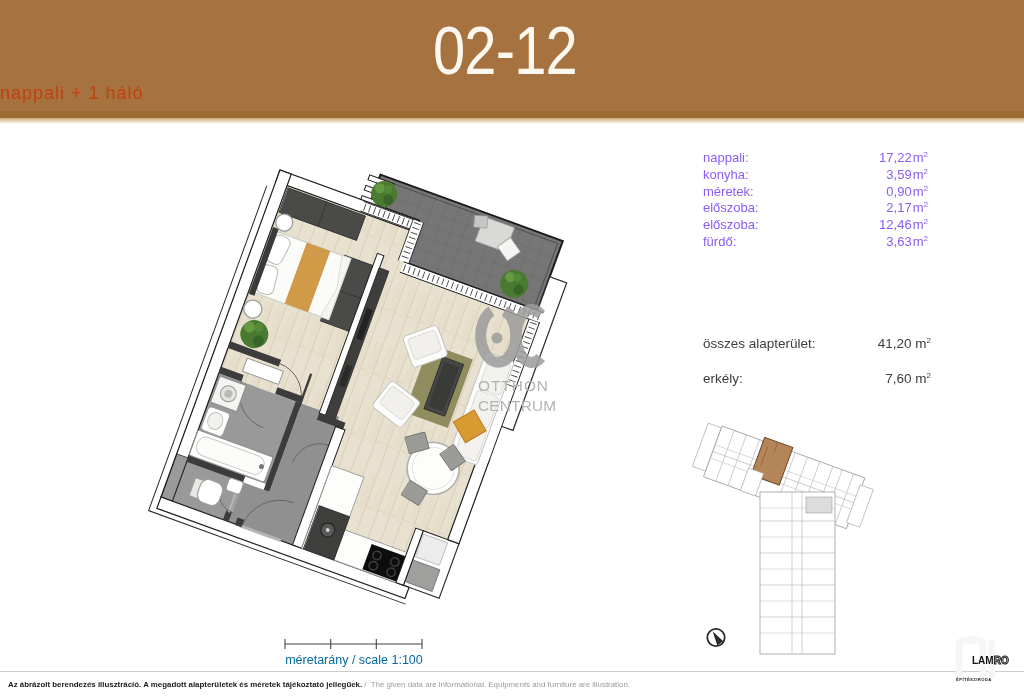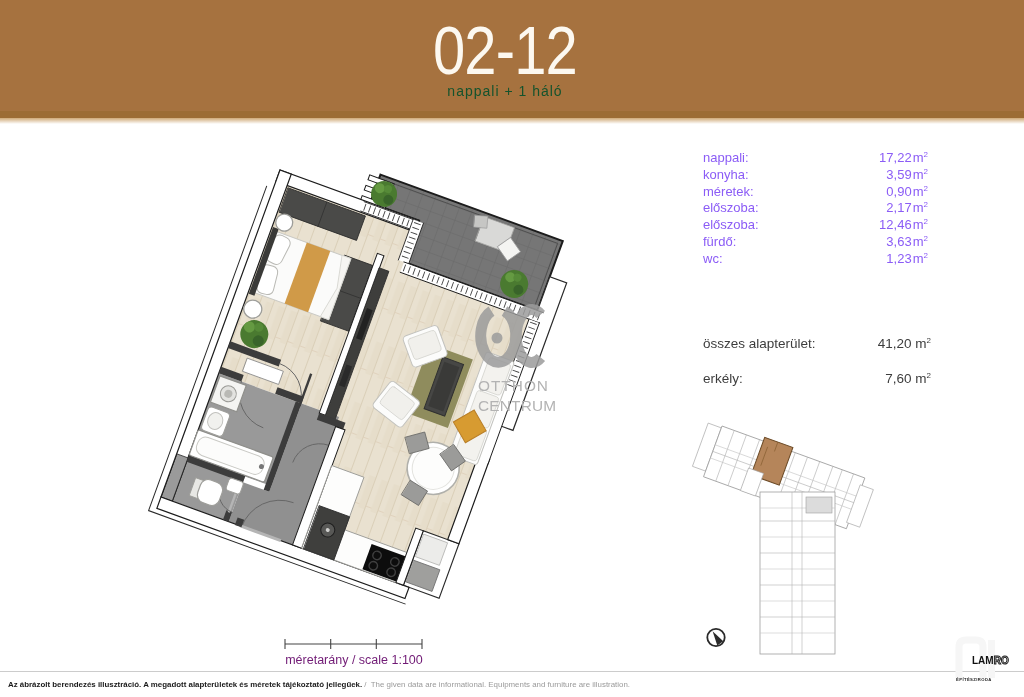--- a/index.html
+++ b/index.html
@@ -1,28 +1,28 @@
 <!DOCTYPE html>
 <html><head>
 <meta charset="utf-8">
 <style>
   html,body{margin:0;padding:0;width:1024px;height:697px;background:#fff;overflow:hidden}
   body{font-family:"Liberation Sans",sans-serif;position:relative}
   .hdr{position:absolute;left:0;top:0;width:1024px;height:111px;background:#a6723f}
   .hdrstrip{position:absolute;left:0;top:111px;width:1024px;height:11px;background:#9c6c34}
   .hdrfade{position:absolute;left:0;top:118px;width:1024px;height:6px;background:linear-gradient(#cfa977,#ffffff)}
   .title{position:absolute;left:0;top:10.5px;width:1010px;text-align:center;color:#fcf8f0;font-size:69px;letter-spacing:-1px;font-weight:400;transform:scaleX(0.84);transform-origin:505px 0}
-  .subtitle{position:absolute;left:0;top:83px;width:1010px;text-align:center;color:#14532d;font-size:14px;letter-spacing:1px}
+  .subtitle{position:absolute;left:0;top:83px;width:1010px;color:#c2410c;font-size:18px;letter-spacing:1px}
   .tbl{position:absolute;left:703px;top:150px;width:225px;color:#8b5cf6;font-size:13px}
   .row{position:relative;height:16.8px;line-height:16.8px}
   .row .v{position:absolute;right:0;top:0}
   .sumrow{position:absolute;left:703px;width:228px;color:#3d3d3d;font-weight:normal;font-size:13.5px}
   .sumrow .v{position:absolute;right:0;top:0}
   sup{font-size:8px;vertical-align:5px;line-height:0}
-  .scaletxt{position:absolute;left:254px;top:653px;width:200px;text-align:center;color:#701a75;font-size:12.5px}
+  .scaletxt{position:absolute;left:254px;top:653px;width:200px;text-align:center;color:#0369a1;font-size:12.5px}
   .footline{position:absolute;left:0;top:671px;width:1024px;height:1px;background:#cccccc}
   .foot{position:absolute;left:8px;top:680px;width:1010px;font-size:7.9px;color:#9a9a9a}
   .foot b{color:#1a1a1a}
   .lamro{position:absolute;left:972px;top:655px;font-size:10px;font-weight:bold;color:#111;letter-spacing:0px}
   .lamro .o{color:#ffffff;-webkit-text-stroke:1px #222}
   .iroda{position:absolute;left:956px;top:677px;font-size:4.2px;font-weight:bold;color:#222;letter-spacing:0.4px}
 </style>
 </head>
 <body>
 
@@ -36,21 +36,20 @@
 
 <div class="subtitle">nappali + 1 háló</div>
 
 <div class="tbl">
   <div class="row"><span>nappali:</span><span class="v">17,22 m<sup>2</sup></span></div>
   <div class="row"><span>konyha:</span><span class="v">3,59 m<sup>2</sup></span></div>
   <div class="row"><span>méretek:</span><span class="v">0,90 m<sup>2</sup></span></div>
   <div class="row"><span>előszoba:</span><span class="v">2,17 m<sup>2</sup></span></div>
   <div class="row"><span>előszoba:</span><span class="v">12,46 m<sup>2</sup></span></div>
   <div class="row"><span>fürdő:</span><span class="v">3,63 m<sup>2</sup></span></div>
-  <div class="row"><span>wc:</span><span class="v">1,23 m<sup>2</sup></span></div>
 </div>
 
 <div class="sumrow" style="top:336px"><span>összes alapterület:</span><span class="v">41,20 m<sup>2</sup></span></div>
 
 <div class="sumrow" style="top:371px"><span>erkély:</span><span class="v">7,60 m<sup>2</sup></span></div>
 
 <svg width="1024" height="697" viewBox="0 0 1024 697" style="position:absolute;left:0;top:0">
 <defs>
 <pattern id="wood" width="13" height="64" patternUnits="userSpaceOnUse">
   <rect width="13" height="64" fill="#e9e1d0"></rect>

